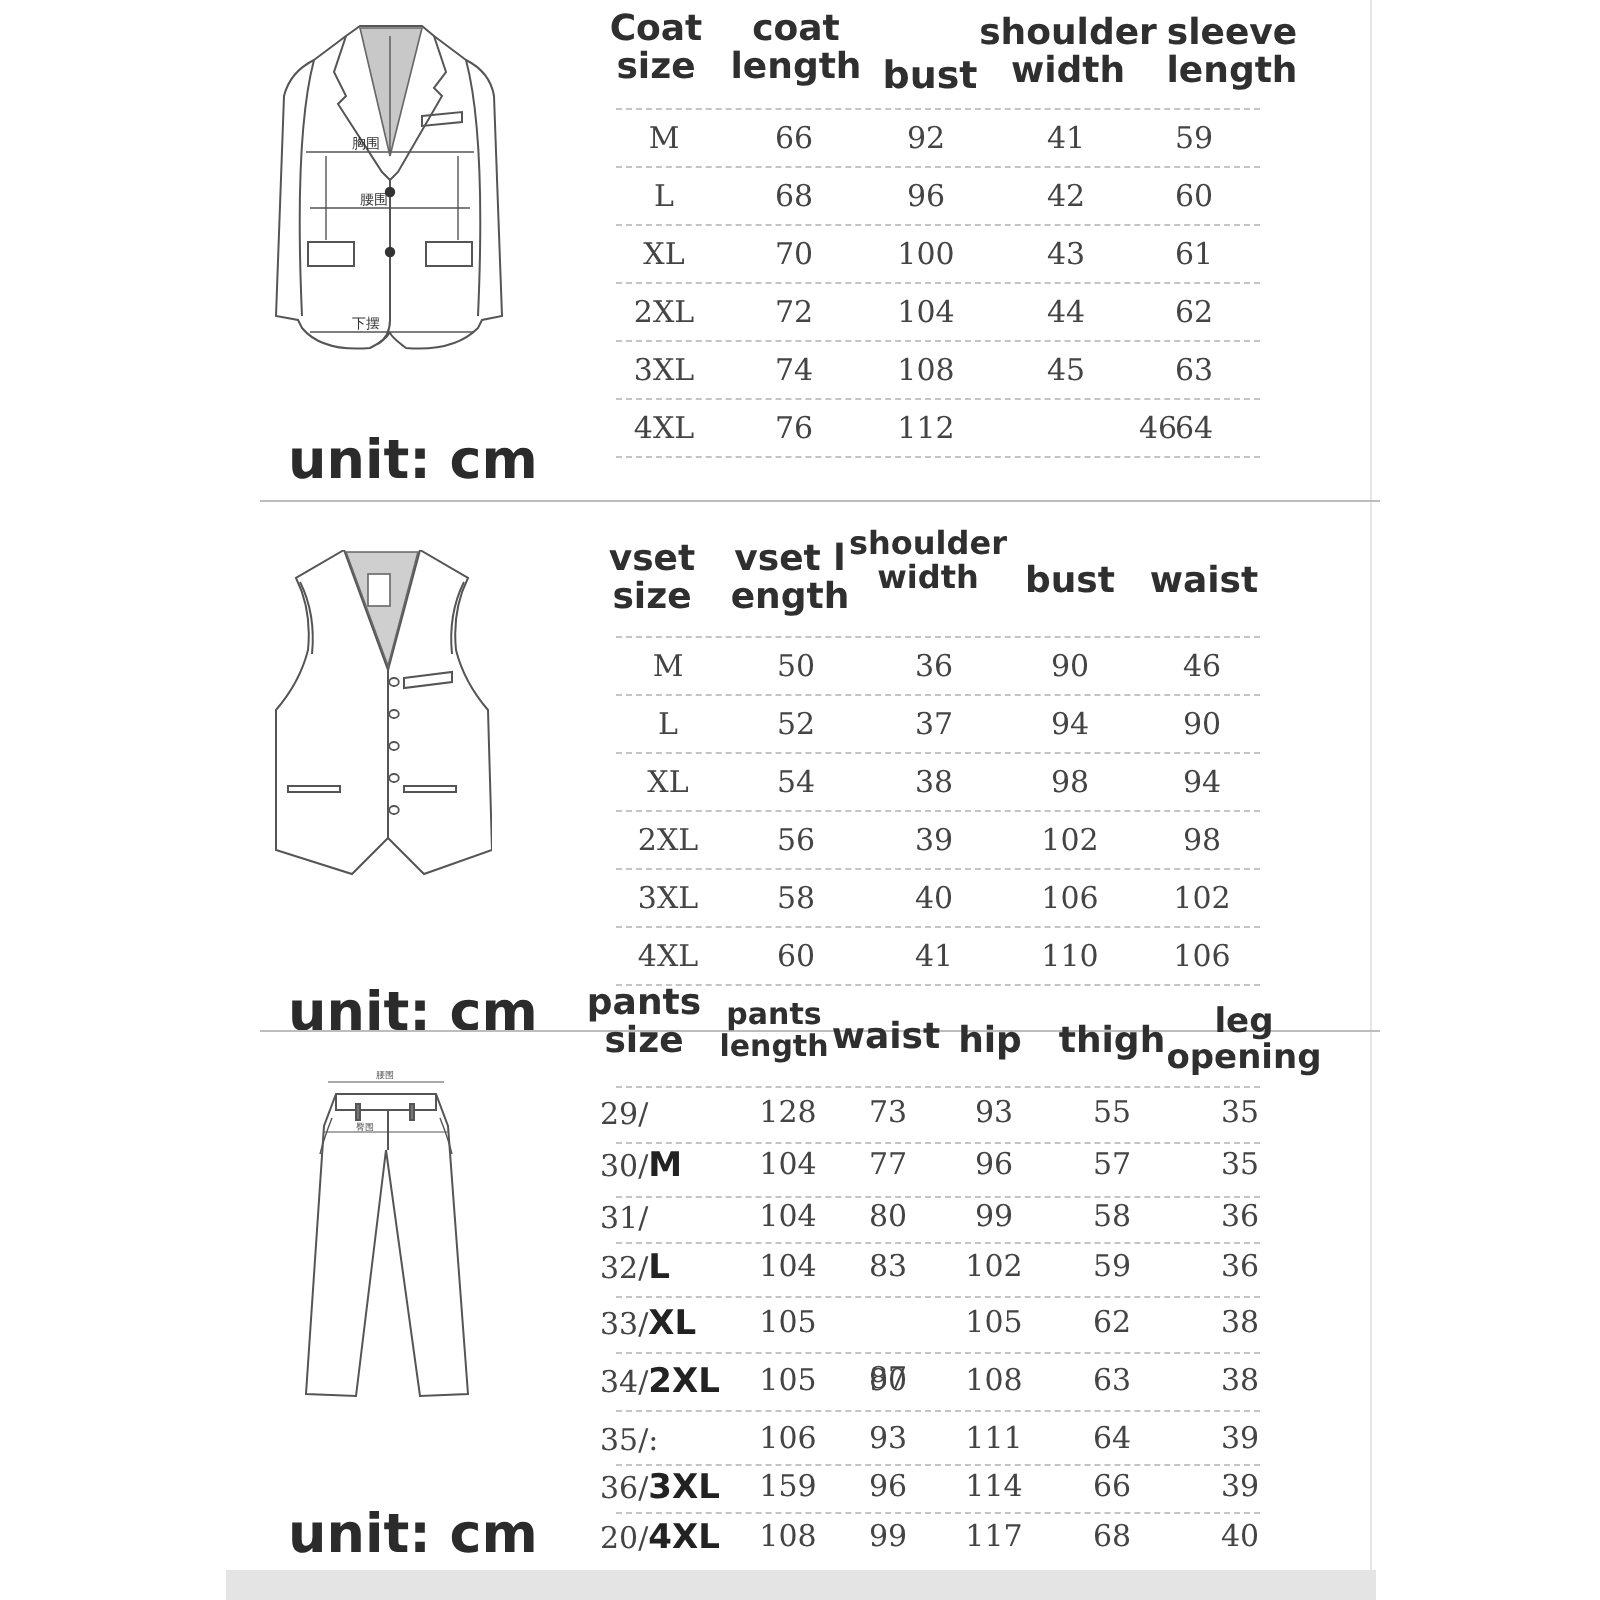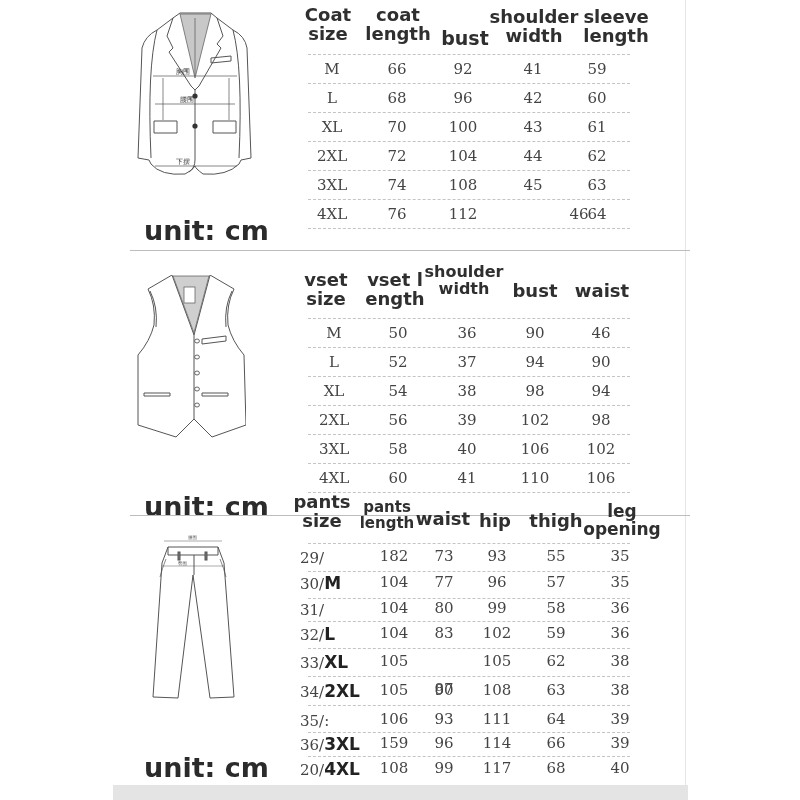--- a/index.html
+++ b/index.html
@@ -234,21 +234,21 @@
       <div class="row-line" style="left:308px; width:322px; top:543px;"></div>
       <div class="row-line" style="left:308px; width:322px; top:571px;"></div>
       <div class="row-line" style="left:308px; width:322px; top:598px;"></div>
       <div class="row-line" style="left:308px; width:322px; top:621px;"></div>
       <div class="row-line" style="left:308px; width:322px; top:648px;"></div>
       <div class="row-line" style="left:308px; width:322px; top:676px;"></div>
       <div class="row-line" style="left:308px; width:322px; top:705px;"></div>
       <div class="row-line" style="left:308px; width:322px; top:732px;"></div>
       <div class="row-line" style="left:308px; width:322px; top:756px;"></div>
       <div class="cell" style="left:300px; transform:none; top:547px; text-align:right;"><span>29/</span><span class="big"></span></div>
-      <div class="cell" style="left:394px; top:547px;">182</div>
+      <div class="cell" style="left:394px; top:547px;">128</div>
       <div class="cell" style="left:444px; top:547px;">73</div>
       <div class="cell" style="left:497px; top:547px;">93</div>
       <div class="cell" style="left:556px; top:547px;">55</div>
       <div class="cell" style="left:620px; top:547px;">35</div>
       <div class="cell" style="left:300px; transform:none; top:573px; text-align:left;"><span>30/</span><span class="big">M</span></div>
       <div class="cell" style="left:394px; top:573px;">104</div>
       <div class="cell" style="left:444px; top:573px;">77</div>
       <div class="cell" style="left:497px; top:573px;">96</div>
       <div class="cell" style="left:556px; top:573px;">57</div>
       <div class="cell" style="left:620px; top:573px;">35</div>

